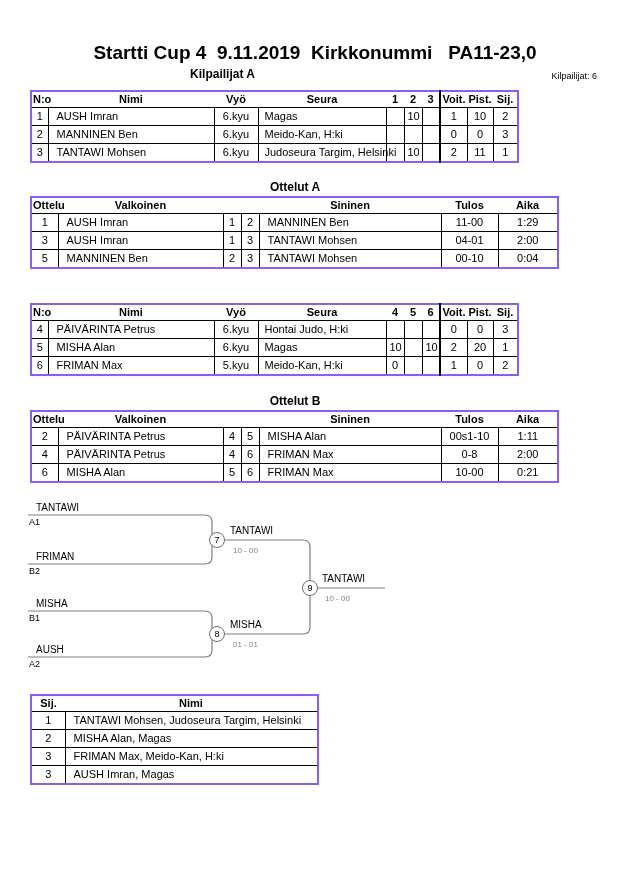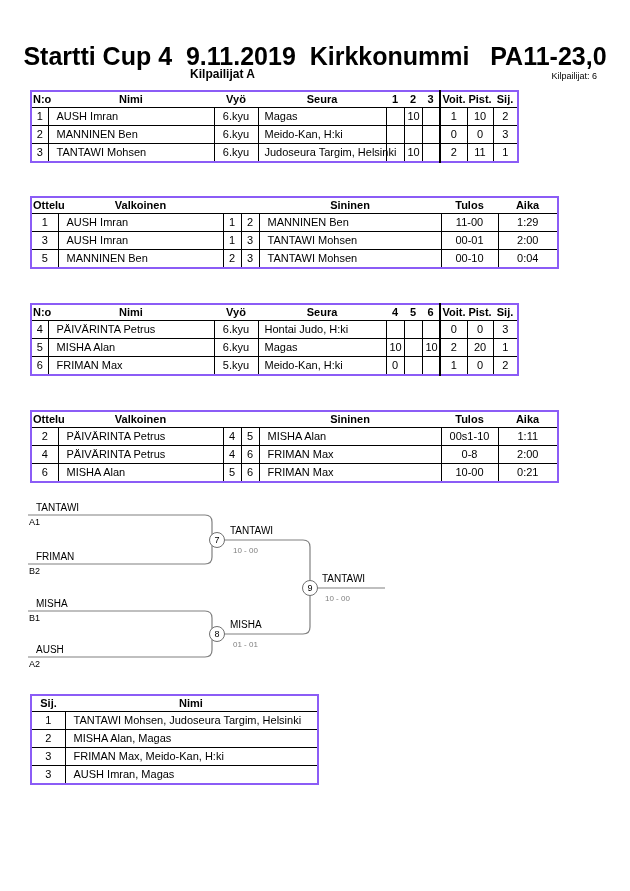--- a/index.html
+++ b/index.html
@@ -1,20 +1,20 @@
 <!DOCTYPE html>
 <html><head>
 <meta charset="utf-8">
 <style>
   html,body{margin:0;padding:0;background:#fff;}
   .page{position:relative;width:630px;height:891px;background:#ffffff;
         font-family:"Liberation Sans",sans-serif;color:#000;overflow:hidden;}
 
   .main-title{position:absolute;top:42px;left:0;width:630px;text-align:center;
-              font-size:25px;font-weight:bold;white-space:pre;}
+              font-size:19px;font-weight:bold;white-space:pre;}
   .participants-note{position:absolute;top:71px;right:33px;font-size:9px;}
 
   .section-title{position:absolute;font-size:12px;font-weight:bold;text-align:center;white-space:pre;}
   .t-pool-a-title{top:67px;left:30px;width:385px;}
   .t-matches-a-title{top:180px;left:30px;width:530px;}
   .t-pool-b-title{top:287px;left:30px;width:385px;}
   .t-matches-b-title{top:394px;left:30px;width:530px;}
   .t-results-title{top:675px;left:30px;width:287px;}
 
   table{border-collapse:collapse;table-layout:fixed;position:absolute;left:30px;
@@ -114,20 +114,21 @@
       <td class="ctr"></td>
       <td class="ctr">10</td>
       <td class="ctr"></td>
       <td class="ctr thickL">2</td>
       <td class="ctr">11</td>
       <td class="ctr">1</td>
     </tr>
   </tbody>
     </table>
 
+  <div class="section-title t-matches-a-title">Ottelut A</div>
 
   <table class="match-table match-a">
     <colgroup>
         <col style="width:27px">
         <col style="width:165px">
         <col style="width:18px">
         <col style="width:18px">
         <col style="width:182px">
         <col style="width:57px">
         <col style="width:60px">
@@ -150,21 +151,21 @@
       <td class="lft" style="padding-left:8px">MANNINEN Ben</td>
       <td class="ctr">11-00</td>
       <td class="ctr">1:29</td>
     </tr>
     <tr>
       <td class="ctr">3</td>
       <td class="lft" style="padding-left:8px">AUSH Imran</td>
       <td class="ctr">1</td>
       <td class="ctr">3</td>
       <td class="lft" style="padding-left:8px">TANTAWI Mohsen</td>
-      <td class="ctr">00-01</td>
+      <td class="ctr">04-01</td>
       <td class="ctr">2:00</td>
     </tr>
     <tr>
       <td class="ctr">5</td>
       <td class="lft" style="padding-left:8px">MANNINEN Ben</td>
       <td class="ctr">2</td>
       <td class="ctr">3</td>
       <td class="lft" style="padding-left:8px">TANTAWI Mohsen</td>
       <td class="ctr">00-10</td>
       <td class="ctr">0:04</td>
@@ -231,20 +232,21 @@
       <td class="ctr">0</td>
       <td class="ctr"></td>
       <td class="ctr"></td>
       <td class="ctr thickL">1</td>
       <td class="ctr">0</td>
       <td class="ctr">2</td>
     </tr>
   </tbody>
     </table>
 
+  <div class="section-title t-matches-b-title">Ottelut B</div>
 
   <table class="match-table match-b">
     <colgroup>
         <col style="width:27px">
         <col style="width:165px">
         <col style="width:18px">
         <col style="width:18px">
         <col style="width:182px">
         <col style="width:57px">
         <col style="width:60px">

